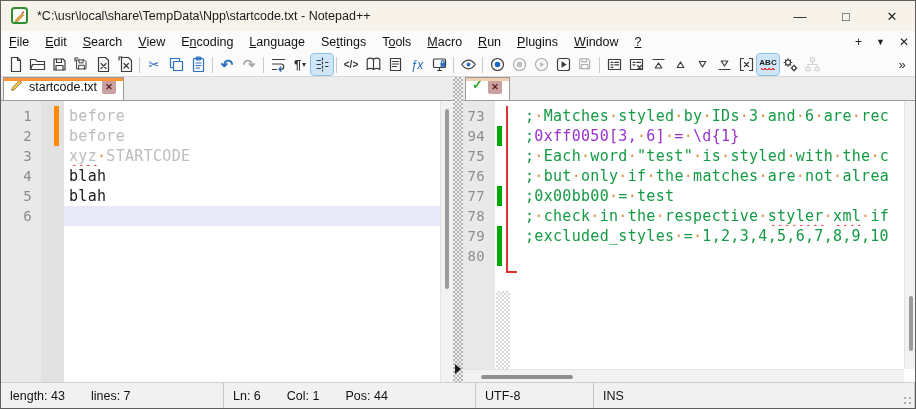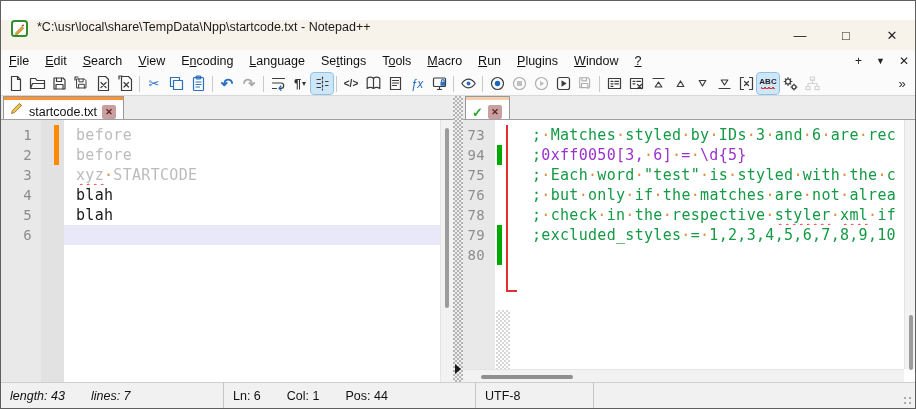--- a/index.html
+++ b/index.html
@@ -1,21 +1,21 @@
 <!DOCTYPE html>
 <html><head>
 <meta charset="utf-8">
 <style>
   * { margin:0; padding:0; box-sizing:border-box; }
   html,body { background:#cfcfcf; }
   body { font-family:"Liberation Sans", sans-serif; }
   .window { width:916px; height:409px; background:#fff; border:1px solid #5f5f5f; display:flex; flex-direction:column; overflow:hidden; }
 
   
-  .titlebar { height:30px; background:#f7f2ea; display:flex; align-items:flex-start; flex:0 0 30px;margin-top:19px; }
+  .titlebar { height:30px; background:#f7f2ea; display:flex; align-items:center; flex:0 0 30px; }
   .app-icon { width:18px; height:18px; margin:0 8px 0 10px; flex:0 0 auto; }
   .title-text { font-size:12.5px; color:#1c1c1c; white-space:nowrap; }
   .caption-btns { margin-left:auto; display:flex; height:100%; }
   .cap-btn { width:46px; height:100%; display:flex; align-items:center; justify-content:center; font-size:13px; color:#222; cursor:default; }
 
   
   .menubar { height:22px; background:#fbfbfb; display:flex; align-items:center; font-size:12.5px; color:#111; flex:0 0 22px; position:relative; }
   .menu-item { padding:2px 8px; }
   .menu-item u { text-decoration:underline; }
   .menu-extra { position:absolute; right:6px; top:0; height:22px; display:flex; align-items:center; gap:14px; color:#222; }
@@ -38,40 +38,40 @@
   .caret-mini { font-size:8px; color:#333; margin-left:1px; }
   .tb-spacer { flex:1; }
 
   
   .main { flex:1 1 auto; display:flex; min-height:0; }
   .pane { display:flex; flex-direction:column; min-width:0; }
   .pane.left  { flex:0 0 452px; }
   .pane.right { flex:0 0 454px; }
 
   .tabbar { height:24px; background:#ececec; border-bottom:1px solid #9f9f9f; display:flex; align-items:flex-end; padding-left:2px; flex:0 0 24px; }
-  .tab { height:23px; background:#fff; border:1px solid #989898; border-bottom:none; display:flex; align-items:flex-end; padding:0 7px 0 6px; position:relative; gap:5px; }
+  .tab { height:23px; background:#fff; border:1px solid #989898; border-bottom:none; display:flex; align-items:flex-start; padding:0 7px 0 6px; position:relative; gap:5px; }
   .tab .indicator { position:absolute; top:0; left:0; right:0; height:3px; }
   .tab-label { font-size:12.5px; color:#111; padding-top:2px; white-space:nowrap; }
   .tab-close { width:14px; height:14px; margin-top:2px; background:#c9a0a0; border-radius:2px; color:#5d2020; font-size:9px; font-weight:bold; display:flex; align-items:center; justify-content:center; }
   .check-glyph { color:#2daa2d; font-weight:bold; font-size:13px; line-height:1; }
 
   .editor { flex:1 1 auto; position:relative; background:#fff; overflow:hidden; font-family:"DejaVu Sans Mono", monospace; font-size:15px; letter-spacing:.3px; }
   .ed-pad { padding-top:5px; position:relative; }
   .row { display:flex; height:20px; line-height:20px; white-space:pre; }
   .lnum { flex:0 0 auto; background:#e9e9e9; color:#8d8d8d; text-align:right; font-size:14px; }
   .pane.left  .lnum { width:40px; padding-right:9px; }
   .pane.right .lnum { width:32px; padding-right:10px; }
   .fold { flex:0 0 23px; background:#e2e2e2; position:relative; }
   .markcell { flex:0 0 25px; position:relative; background:transparent; }
   .bar { position:absolute; top:0; bottom:0; width:5px; }
   .fold .bar { left:13px; }
   .markcell .bar { left:2px; }
   .bar.orange { background:#ff8a00; }
   .bar.green  { background:#00aa00; }
-  .code { flex:1 1 auto; color:#1e1e1e; overflow:hidden; padding-left:12px; }
+  .code { flex:1 1 auto; color:#1e1e1e; overflow:hidden; padding-left:5px; }
   .row.cur .code { background:#e8e8f8; }
 
   .code .dim { color:#bcbcbc; }
   .code .txt { color:#1a1a1a; }
   .code .grn { color:#149a44; }
   .code .pur { color:#9a33cc; }
   .code .hex { color:#b3b3b3; font-style:italic; }
   .code .eq  { color:#cc5500; font-weight:bold; }
   .code .rgx { color:#3c3c3c; }
   .code .ws  { color:#d9903f; }
@@ -98,21 +98,21 @@
   
   .splitter { flex:0 0 10px; background:#f0f0f0; position:relative;
     background-image:conic-gradient(#b3b3b3 25%, transparent 0 50%, #b3b3b3 0 75%, transparent 0); background-size:4px 4px; }
   .split-arrow { position:absolute; bottom:8px; left:2px; width:0; height:0;
     border-left:6px solid #1a1a1a; border-top:5px solid transparent; border-bottom:5px solid transparent; }
 
   
   .statusbar { height:26px; flex:0 0 26px; background:#f1f1f1; border-top:1px solid #cfcfcf; display:flex; font-size:12.5px; color:#111; align-items:stretch; position:relative; }
   .sb-sec { display:flex; align-items:center; padding-left:9px; border-right:1px solid #c6c6c6; gap:26px; white-space:nowrap; overflow:hidden; }
   .sb-sec:last-child { border-right:none; }
-  .sb-0 { flex:0 0 152px; } .sb-1 { flex:0 0 223px;font-style:italic; } .sb-2 { flex:0 0 252px; }
+  .sb-0 { flex:0 0 152px; } .sb-1 { flex:0 0 223px; } .sb-2 { flex:0 0 252px; }
   .sb-3 { flex:0 0 109px; } .sb-4 { flex:0 0 118px; } .sb-5 { flex:1; }
   .grip { position:absolute; right:2px; bottom:2px; width:10px; height:10px;
     background:radial-gradient(circle at 2px 2px,#ababab 1.2px,transparent 1.4px) 0 0/5px 5px; }
 </style>
 </head>
 <body>
 
 <div class="window">
 
   <div class="titlebar">
@@ -491,23 +491,24 @@
           <span class="indicator" style="background:#f4cfae"></span>
           <span class="check-glyph">✓</span>
           <span class="tab-close">✕</span>
         </div>
       </div>
       <div class="editor" id="ed-1">
         <div class="margin-fill nums"></div>
         <div class="stipple" style="top:190px"></div>
         <div class="ed-pad" id="ed-1-rows">
             <div class="row"><span class="lnum">73</span><span class="markcell"></span><span class="code"><span class="grn">;</span><span class="ws">·</span><span class="grn">Matches</span><span class="ws">·</span><span class="grn">styled</span><span class="ws">·</span><span class="grn">by</span><span class="ws">·</span><span class="grn">IDs</span><span class="ws">·</span><span class="grn">3</span><span class="ws">·</span><span class="grn">and</span><span class="ws">·</span><span class="grn">6</span><span class="ws">·</span><span class="grn">are</span><span class="ws">·</span><span class="grn">rec</span></span></div>
-            <div class="row"><span class="lnum">94</span><span class="markcell"><span class="bar green"></span></span><span class="code"><span class="grn">;</span><span class="pur">0xff0050[3,</span><span class="ws">·</span><span class="pur">6]</span><span class="ws">·</span><span class="pur">=</span><span class="ws">·</span><span class="pur">\d{5}</span></span></div>
+            <div class="row"><span class="lnum">94</span><span class="markcell"><span class="bar green"></span></span><span class="code"><span class="grn">;</span><span class="pur">0xff0050[3,</span><span class="ws">·</span><span class="pur">6]</span><span class="ws">·</span><span class="pur">=</span><span class="ws">·</span><span class="pur">\d{1}</span></span></div>
             <div class="row"><span class="lnum">75</span><span class="markcell"></span><span class="code"><span class="grn">;</span><span class="ws">·</span><span class="grn">Each</span><span class="ws">·</span><span class="grn">word</span><span class="ws">·</span><span class="grn">"test"</span><span class="ws">·</span><span class="grn">is</span><span class="ws">·</span><span class="grn">styled</span><span class="ws">·</span><span class="grn">with</span><span class="ws">·</span><span class="grn">the</span><span class="ws">·</span><span class="grn">c</span></span></div>
             <div class="row"><span class="lnum">76</span><span class="markcell"></span><span class="code"><span class="grn">;</span><span class="ws">·</span><span class="grn">but</span><span class="ws">·</span><span class="grn">only</span><span class="ws">·</span><span class="grn">if</span><span class="ws">·</span><span class="grn">the</span><span class="ws">·</span><span class="grn">matches</span><span class="ws">·</span><span class="grn">are</span><span class="ws">·</span><span class="grn">not</span><span class="ws">·</span><span class="grn">alrea</span></span></div>
+            <div class="row"><span class="lnum">77</span><span class="markcell"><span class="bar green"></span></span><span class="code"><span class="grn">;0x00bb00</span><span class="ws">·</span><span class="grn">=</span><span class="ws">·</span><span class="grn">test</span></span></div>
             <div class="row"><span class="lnum">78</span><span class="markcell"></span><span class="code"><span class="grn">;</span><span class="ws">·</span><span class="grn">check</span><span class="ws">·</span><span class="grn">in</span><span class="ws">·</span><span class="grn">the</span><span class="ws">·</span><span class="grn">respective</span><span class="ws">·</span><span class="grn sq">styler</span><span class="ws">·</span><span class="grn sq">xml</span><span class="ws">·</span><span class="grn">if</span></span></div>
             <div class="row"><span class="lnum">79</span><span class="markcell"><span class="bar green"></span></span><span class="code"><span class="grn">;excluded_styles</span><span class="ws">·</span><span class="grn">=</span><span class="ws">·</span><span class="grn">1,2,3,4,5,6,7,8,9,10</span></span></div>
             <div class="row"><span class="lnum">80</span><span class="markcell"><span class="bar green"></span></span></div>
           </div>
         <div class="red-guide" style="top:5px"></div>
         <div class="vscroll" style="bottom:13px">
           <div class="vthumb" id="vt-1" style="top: 195px; height: 55px;"></div>
         </div>
         <div class="hscroll">
           <div class="hthumb" id="ht-1" style="left: 18px; width: 92px;"></div>
@@ -522,15 +523,18 @@
       <span>lines: 7</span>
     </div>
     <div class="sb-sec sb-2">
       <span>Ln: 6</span>
       <span>Col: 1</span>
       <span>Pos: 44</span>
     </div>
     <div class="sb-sec sb-4">
         <span>UTF-8</span>
       </div>
+    <div class="sb-sec sb-5">
+        <span>INS</span>
+      </div>
     <span class="grip"></span>
   </div>
 </div>
 
 </body></html>

